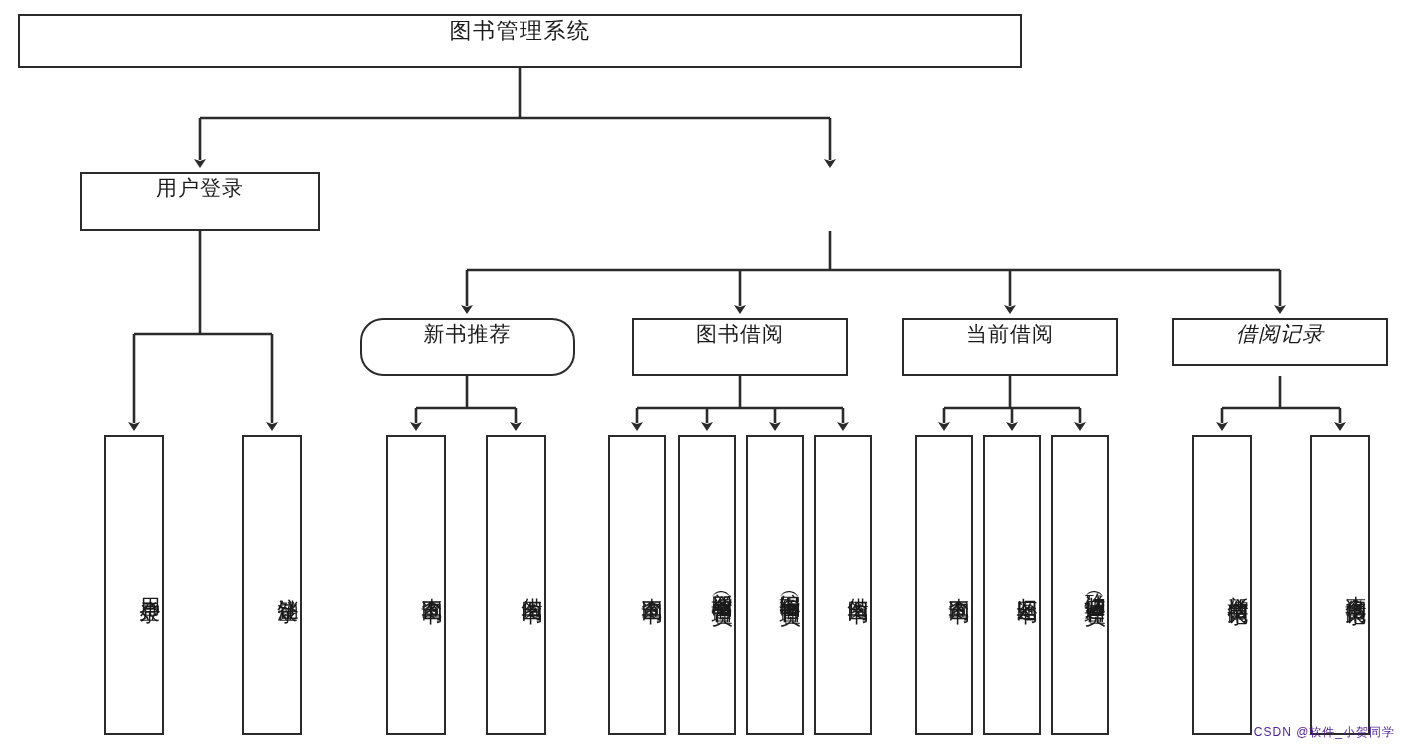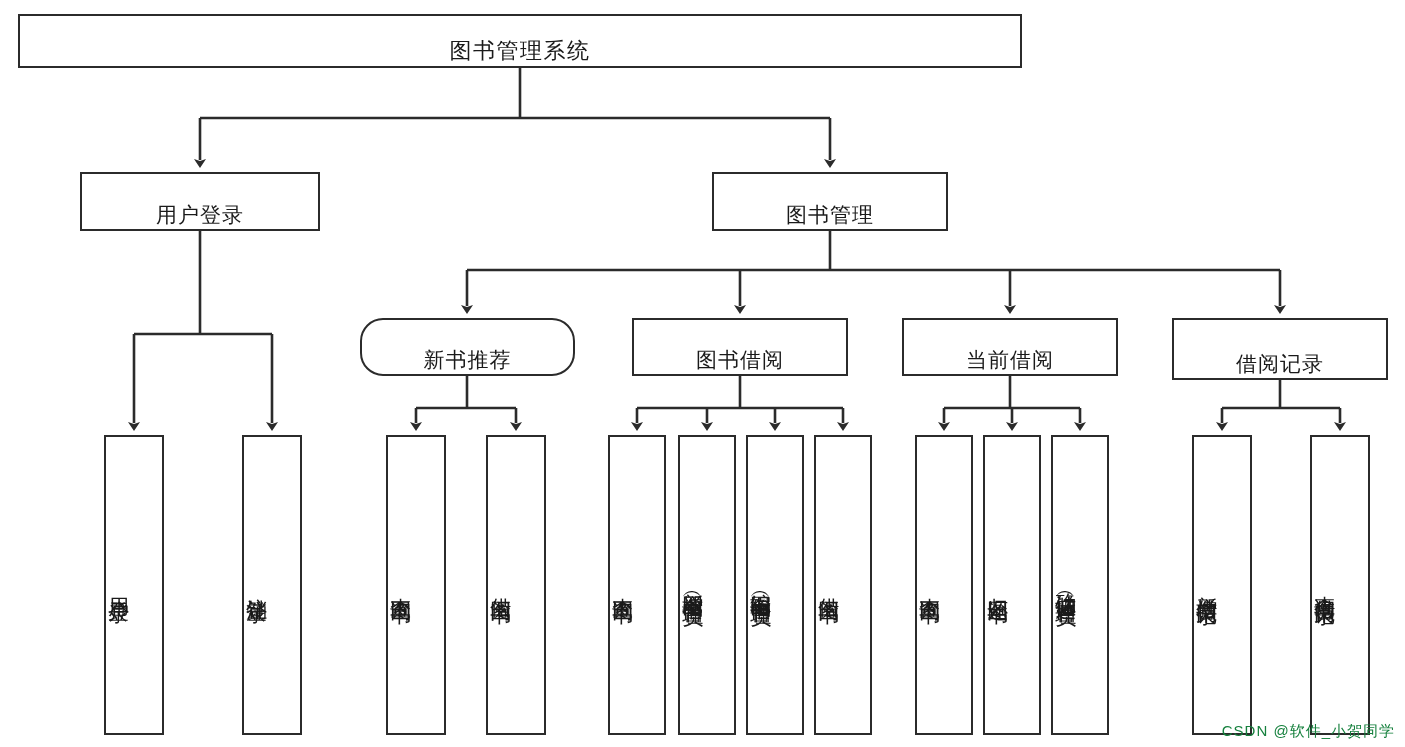--- a/index.html
+++ b/index.html
@@ -6,37 +6,37 @@
   body{
     font-family:"Liberation Sans","DejaVu Sans",sans-serif;
     width:1405px;height:747px;overflow:hidden;position:relative;
   }
   #canvas{position:relative;width:1405px;height:747px;background:#fff;}
   svg.lines{position:absolute;left:0;top:0;width:1405px;height:747px;pointer-events:none;}
 
   .node{
     position:absolute;box-sizing:border-box;
     border:2.5px solid #2b2b2b;background:#ffffff;
-    display:flex;align-items:flex-end;justify-content:center;
+    display:flex;align-items:flex-start;justify-content:center;
     color:#1a1a1a;
   }
   .node.horiz{font-size:21px;letter-spacing:1px;}
   .node.root{font-size:22px;letter-spacing:1.5px;}
   .node.leaf{
     writing-mode:vertical-rl;text-orientation:upright;
     font-size:21px;line-height:1.18;letter-spacing:2px;
     padding:6px 0;
   }
   .leaf-text{
     writing-mode:vertical-rl;text-orientation:upright;
     display:block;white-space:normal;
   }
   .watermark{
     position:absolute;right:10px;bottom:6px;
-    font-size:15px;color:#15803d;letter-spacing:1px;
+    font-size:12px;color:#4c1d95;letter-spacing:1px;
     user-select:none;white-space:nowrap;
   }
 </style>
 </head>
 <body>
 
 <div id="canvas">
 
   <svg class="lines" viewBox="0 0 1405 747">
     <defs>
@@ -88,34 +88,31 @@
     </g>
   </svg>
 
   <div class="node root" style="left:18px;top:14px;width:1004px;height:54px;">
     <span>图书管理系统</span>
   </div>
 
   <div class="node horiz" style="left:80px;top:172px;width:240px;height:59px;">
     <span>用户登录</span>
   </div>
-  <div class="node horiz" style="left:712px;top:172px;width:236px;height:59px;">
-    <span>图书管理</span>
-  </div>
 
   <div class="node horiz" style="left:360px;top:318px;width:215px;height:58px;border-radius:23px;">
     <span>新书推荐</span>
   </div>
   <div class="node horiz" style="left:902px;top:318px;width:216px;height:58px;">
     <span>当前借阅</span>
   </div>
   <div class="node horiz" style="left:632px;top:318px;width:216px;height:58px;">
     <span>图书借阅</span>
   </div>
-  <div class="node horiz" style="left:1172px;top:318px;width:216px;height:62px;">
+  <div class="node horiz" style="left:1172px;top:318px;width:216px;height:48px;font-style:italic;">
     <span>借阅记录</span>
   </div>
 
   <div class="node leaf" style="left:104px;top:435px;width:60px;height:300px;">
     <span class="leaf-text">用户登录</span>
   </div>
   <div class="node leaf" style="left:242px;top:435px;width:60px;height:300px;">
     <span class="leaf-text">注销登录</span>
   </div>
 

